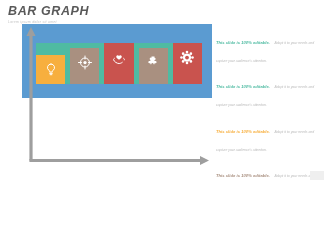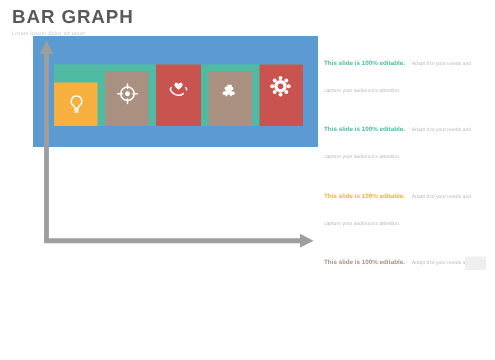--- a/index.html
+++ b/index.html
@@ -11,20 +11,21 @@
     height: 186px;
     background: #ffffff;
     font-family: "Liberation Sans", sans-serif;
     overflow: hidden;
     position: relative;
   }
   .slide {
     position: absolute;
     inset: 0;
     background: #ffffff;
+    font-style: italic;
   }
 
   
   .title-block {
     position: absolute;
     left: 8px;
     top: 5px;
   }
   .slide-title {
     font-size: 12.5px;

